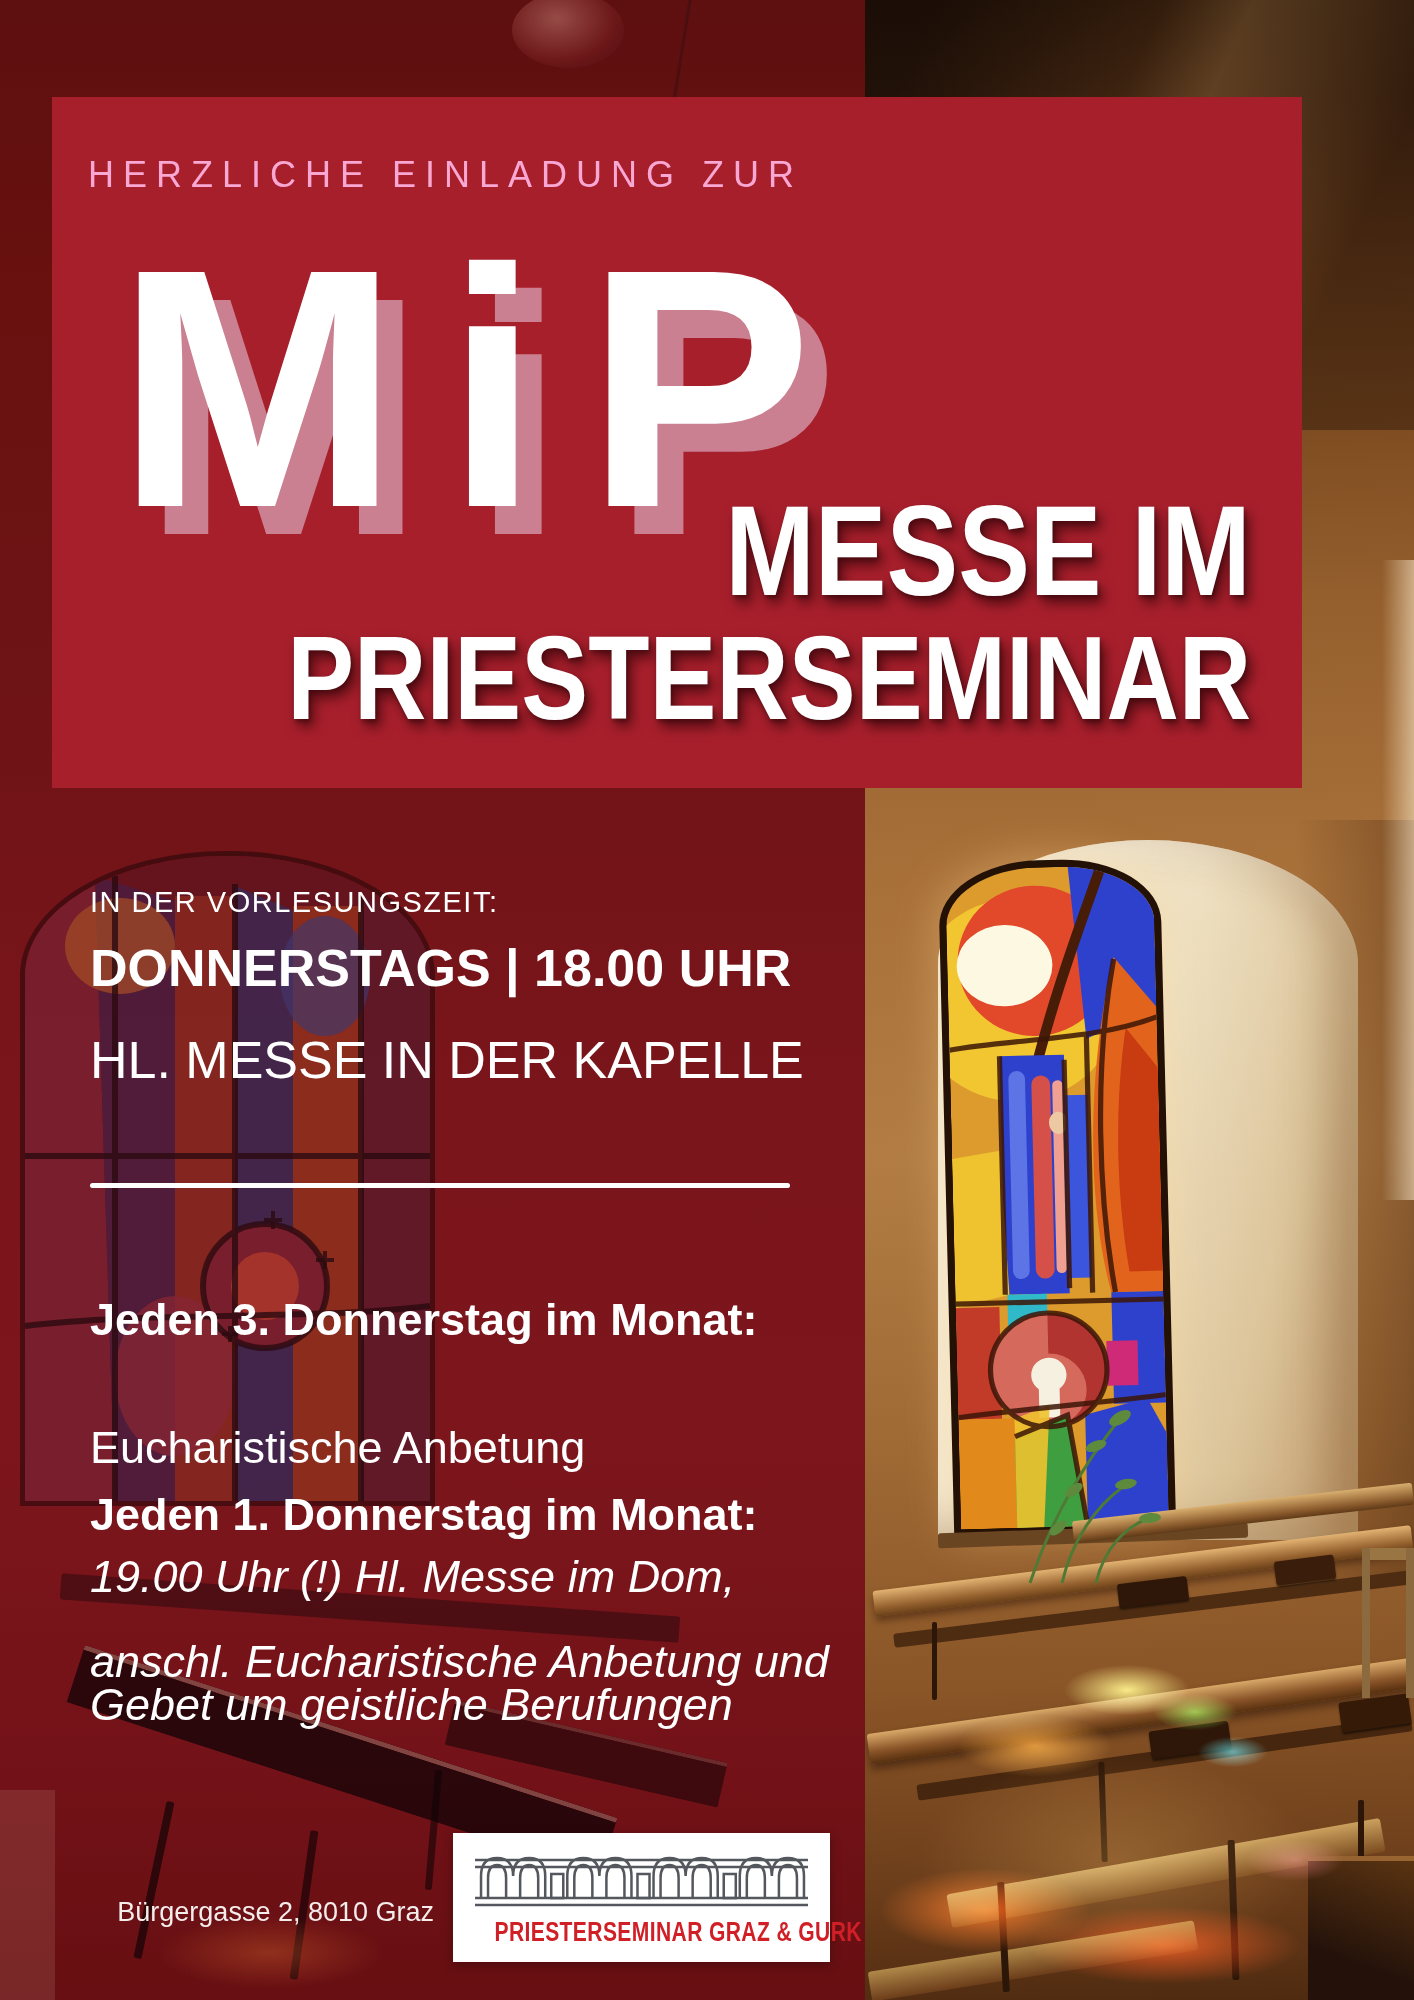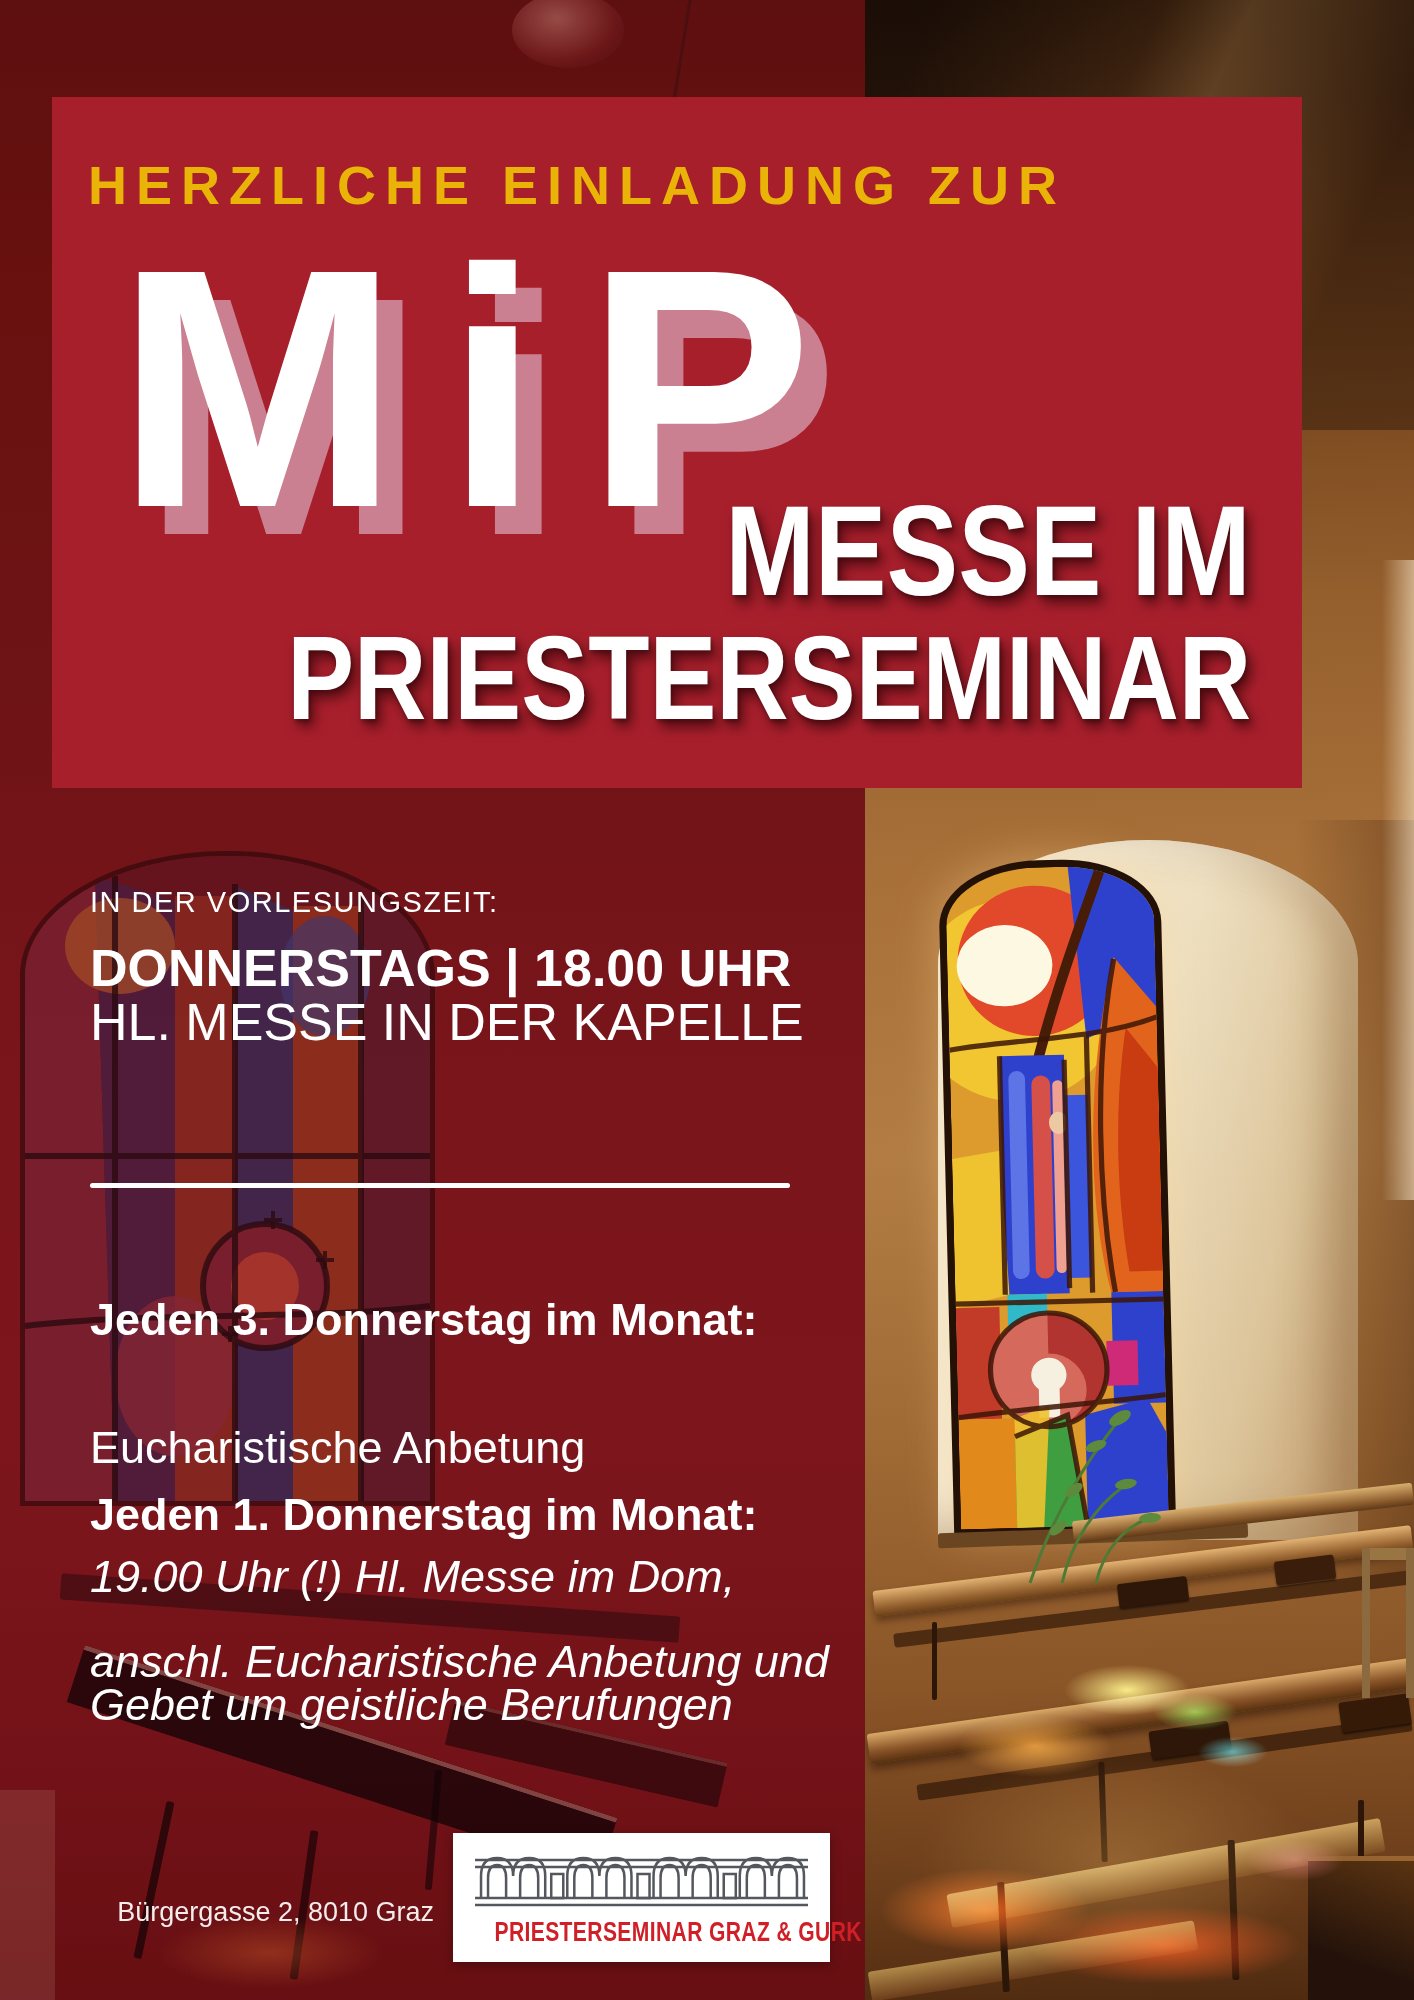--- a/index.html
+++ b/index.html
@@ -99,35 +99,35 @@
     background:rgba(35,7,11,.5);}
   .sil-leg-1{left:150px;top:1800px;width:8px;height:160px;transform:rotate(12deg);background:rgba(18,3,6,.7);}
   .sil-leg-2{left:300px;top:1830px;width:8px;height:150px;transform:rotate(8deg);background:rgba(18,3,6,.65);}
   .sil-leg-3{left:430px;top:1770px;width:7px;height:120px;transform:rotate(5deg);background:rgba(18,3,6,.6);}
   .wall-strip{left:0;top:1790px;width:55px;height:210px;background:rgba(215,165,155,.16);}
   .floor-glow{left:120px;top:1905px;width:300px;height:95px;
     background:radial-gradient(150px 48px at 50% 50%,rgba(235,120,50,.3),rgba(235,120,50,0) 75%);}
 
   
   .banner{left:52px;top:97px;width:1250px;height:691px;background:var(--banner-red,#a81f2c);}
-  .eyebrow{left:88px;top:154px;font-size:54px;font-weight:700;letter-spacing:9px;
-    color:#eab308;white-space:nowrap;}
+  .eyebrow{left:88px;top:154px;font-size:36px;font-weight:400;letter-spacing:9px;
+    color:#f9a8d4;white-space:nowrap;}
   .mip{left:116px;top:218px;font-size:340px;line-height:1;font-weight:700;
     letter-spacing:46px;color:#fff;white-space:nowrap;
     text-shadow:26px 28px 0 var(--mip-shadow-pink,#ca8090);}
   .title-line{color:#fff;white-space:nowrap;font-weight:700;line-height:1;
     transform-origin:100% 50%;
     text-shadow:6px 8px 14px rgba(35,0,5,.65),2px 3px 5px rgba(35,0,5,.4);}
   .title1{right:163px;top:487px;font-size:128px;transform:scaleX(.84);}
   .title2{right:163px;top:619px;font-size:118px;transform:scaleX(.85);}
 
   .intro{left:90px;top:886px;font-size:29px;letter-spacing:1.5px;white-space:nowrap;}
   .sched{left:90px;font-size:52px;white-space:nowrap;}
   .sched-1{top:938px;font-weight:700;}
-  .sched-2{top:992px;}
+  .sched-2{top:1030px;}
   .sched-3{top:1108px;}
   .divider{left:90px;top:1183px;width:700px;height:5px;background:#fff;border-radius:3px;}
 
   .ev{left:90px;font-size:45px;white-space:nowrap;}
   .ev-h{font-weight:700;}
   .ev-i{font-style:italic;}
   .ev1-h{top:1294px;} .ev1-l1{top:1358px;} .ev1-l2{top:1422px;}
   .ev2-h{top:1489px;} .ev2-l1{top:1551px;} .ev2-l2{top:1636px;} .ev2-l3{top:1679px;}
 
   

